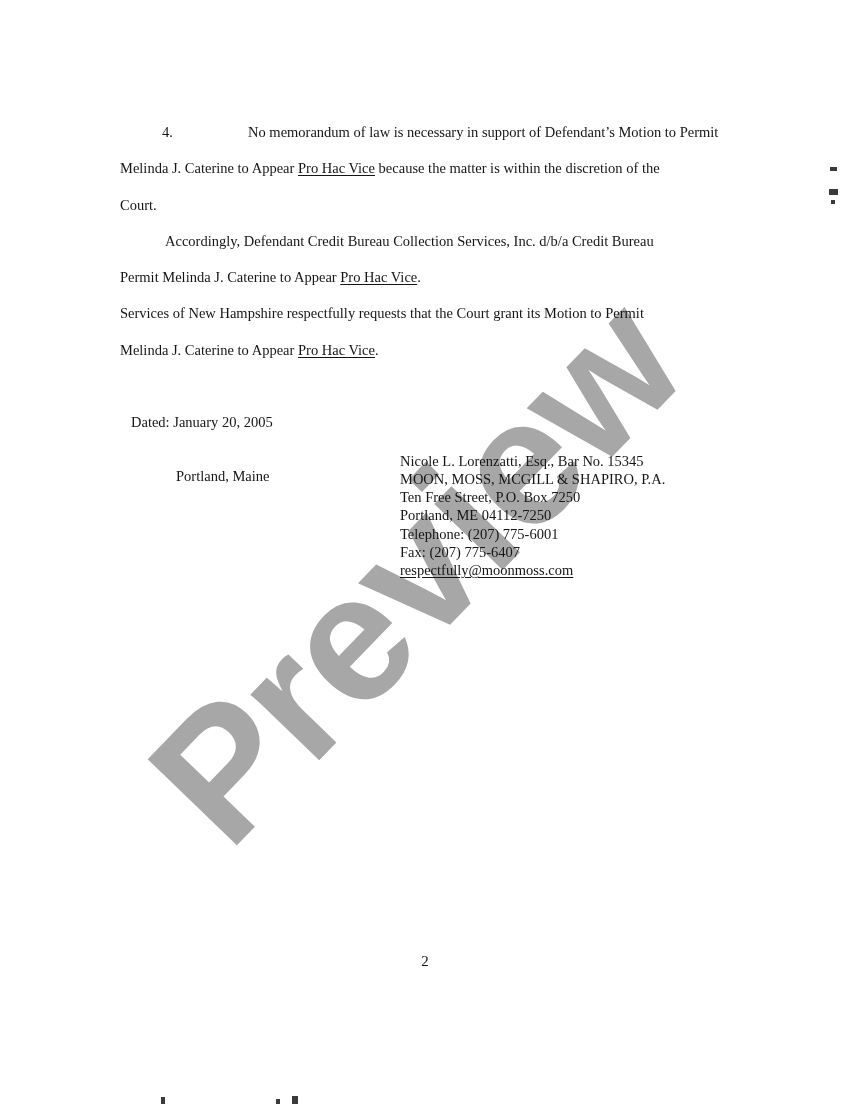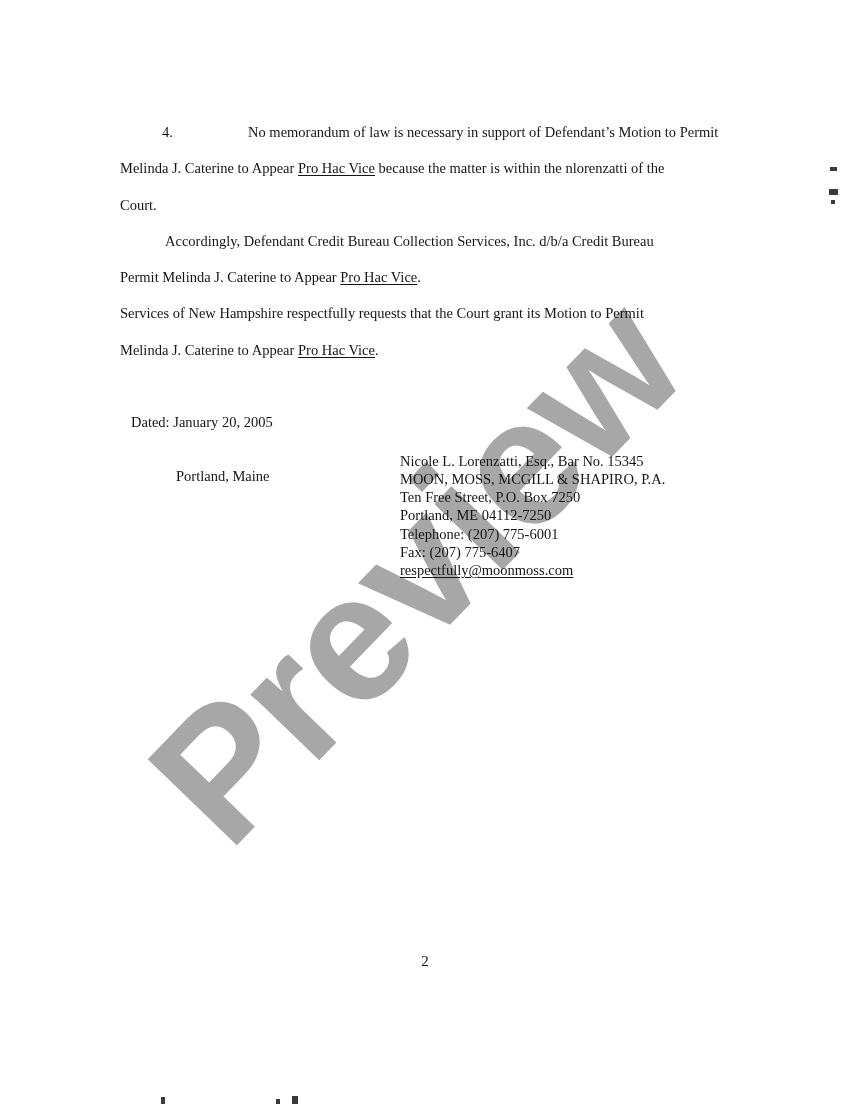--- a/index.html
+++ b/index.html
@@ -119,21 +119,21 @@
 
 <div class="page">
 
   <div class="watermark">Preview</div>
 
   <div class="textlayer">
 
     <div class="body-block">
 
       <div class="bl"><span class="pnum">4.</span><span>No memorandum of law is necessary in support of Defendant’s Motion to Permit</span></div>
-      <div class="bl"><span>Melinda J. Caterine to Appear </span><span class="u">Pro Hac Vice</span><span> because the matter is within the nlorenzatti of the</span></div>
+      <div class="bl"><span>Melinda J. Caterine to Appear </span><span class="u">Pro Hac Vice</span><span> because the matter is within the discretion of the</span></div>
       <div class="bl"><span>Court.</span></div>
 
       <div class="bl indent"><span>Accordingly, Defendant Credit Bureau Collection Services, Inc. d/b/a Credit Bureau</span></div>
 
       <div class="bl"><span>Permit Melinda J. Caterine to Appear </span><span class="u">Pro Hac Vice</span><span>.</span></div>
       <div class="bl"><span>Services of New Hampshire respectfully requests that the Court grant its Motion to Permit</span></div>
       <div class="bl"><span>Melinda J. Caterine to Appear </span><span class="u">Pro Hac Vice</span><span>.</span></div>
     </div>
 
     <div class="dated-block">

